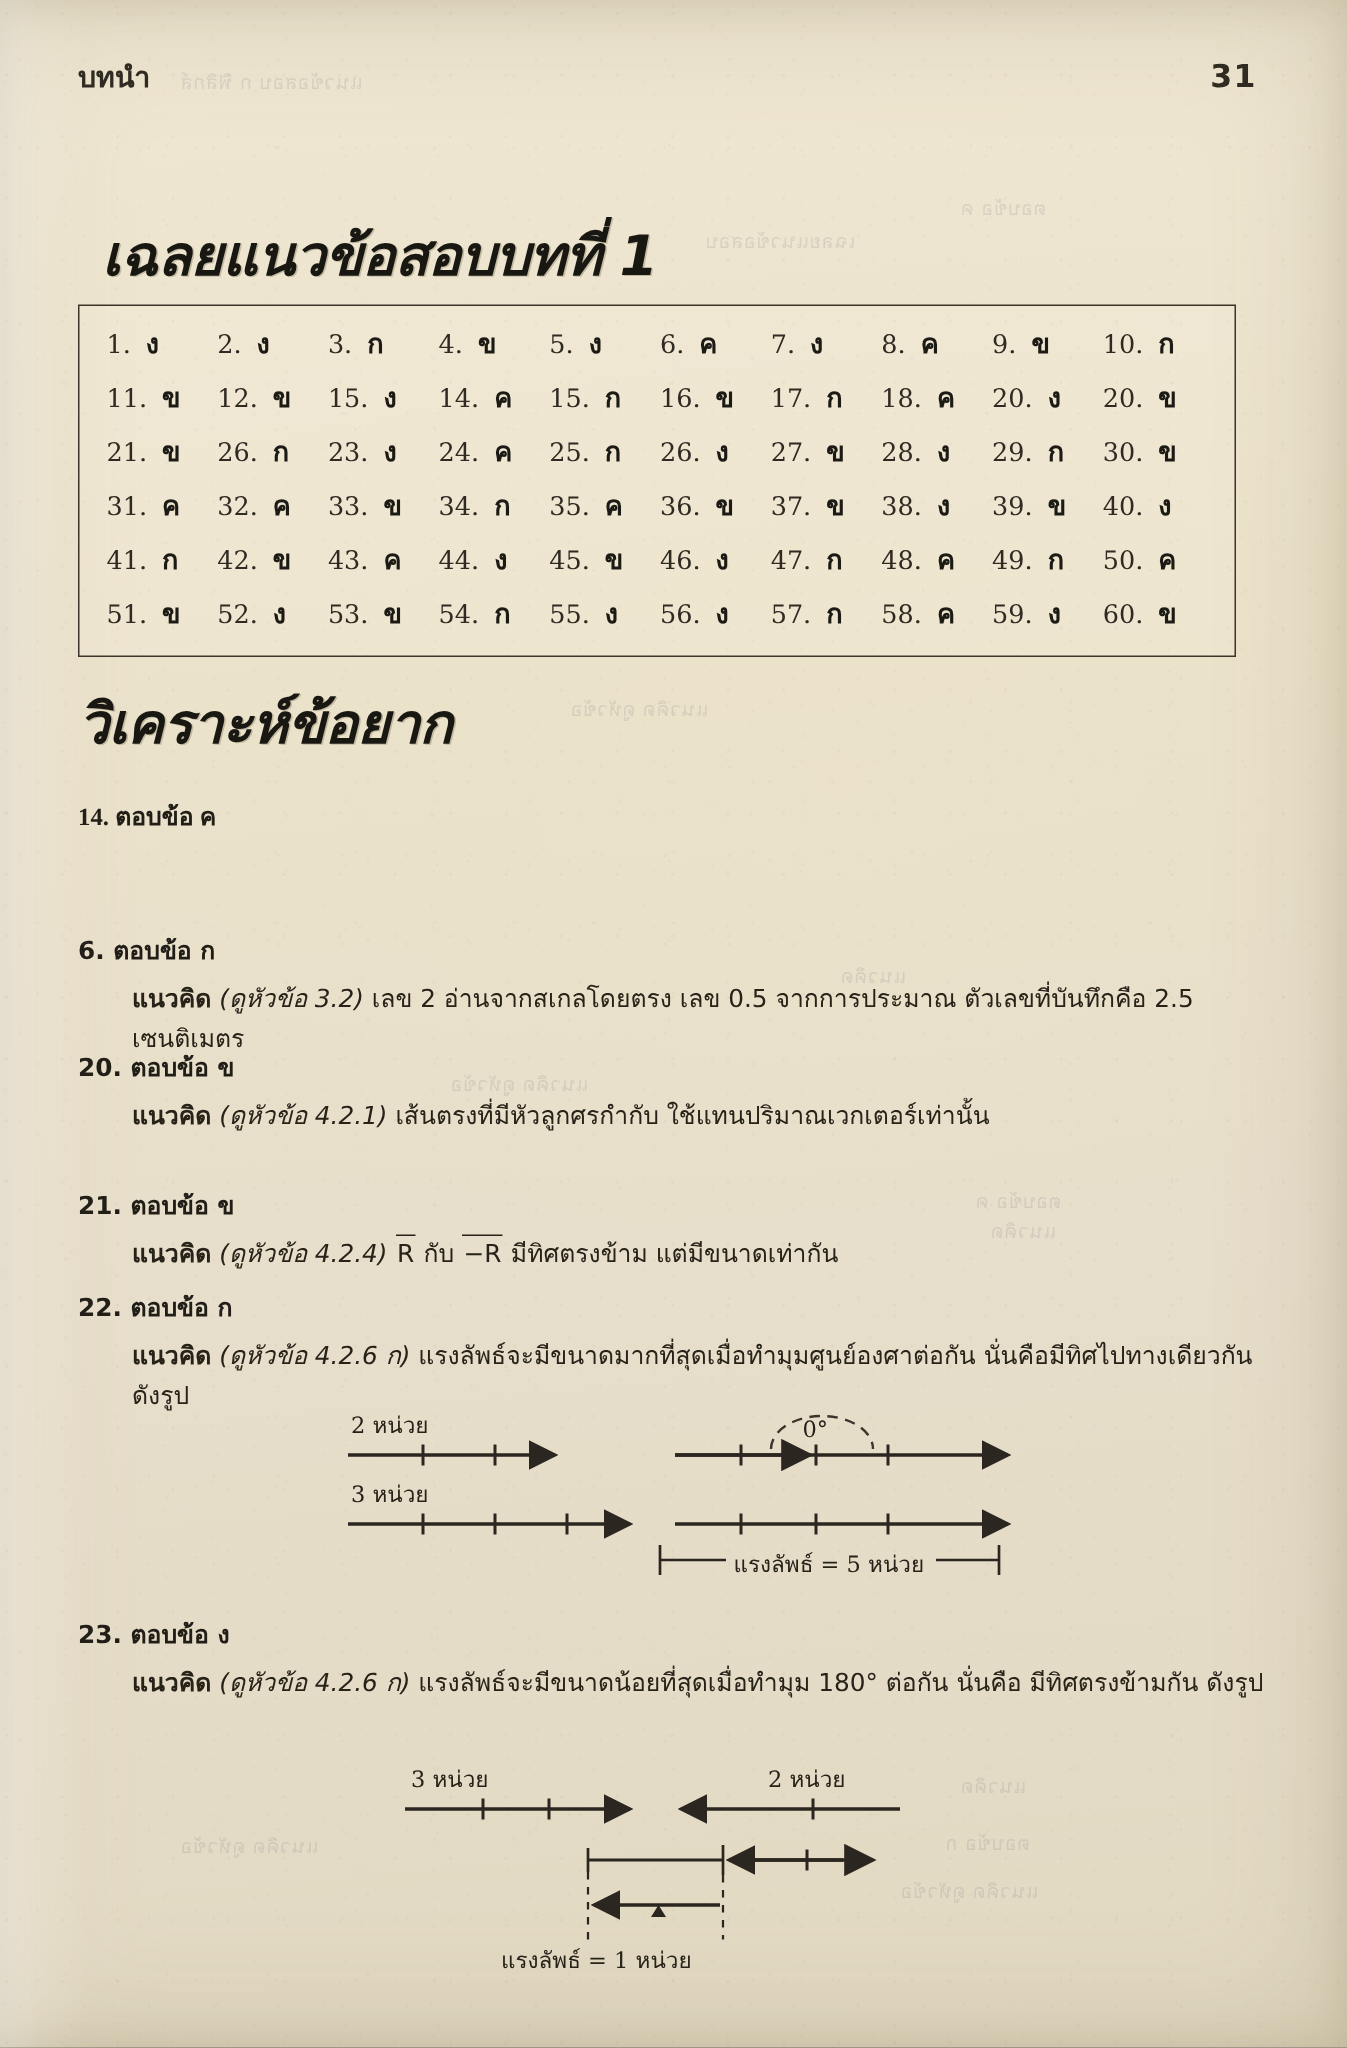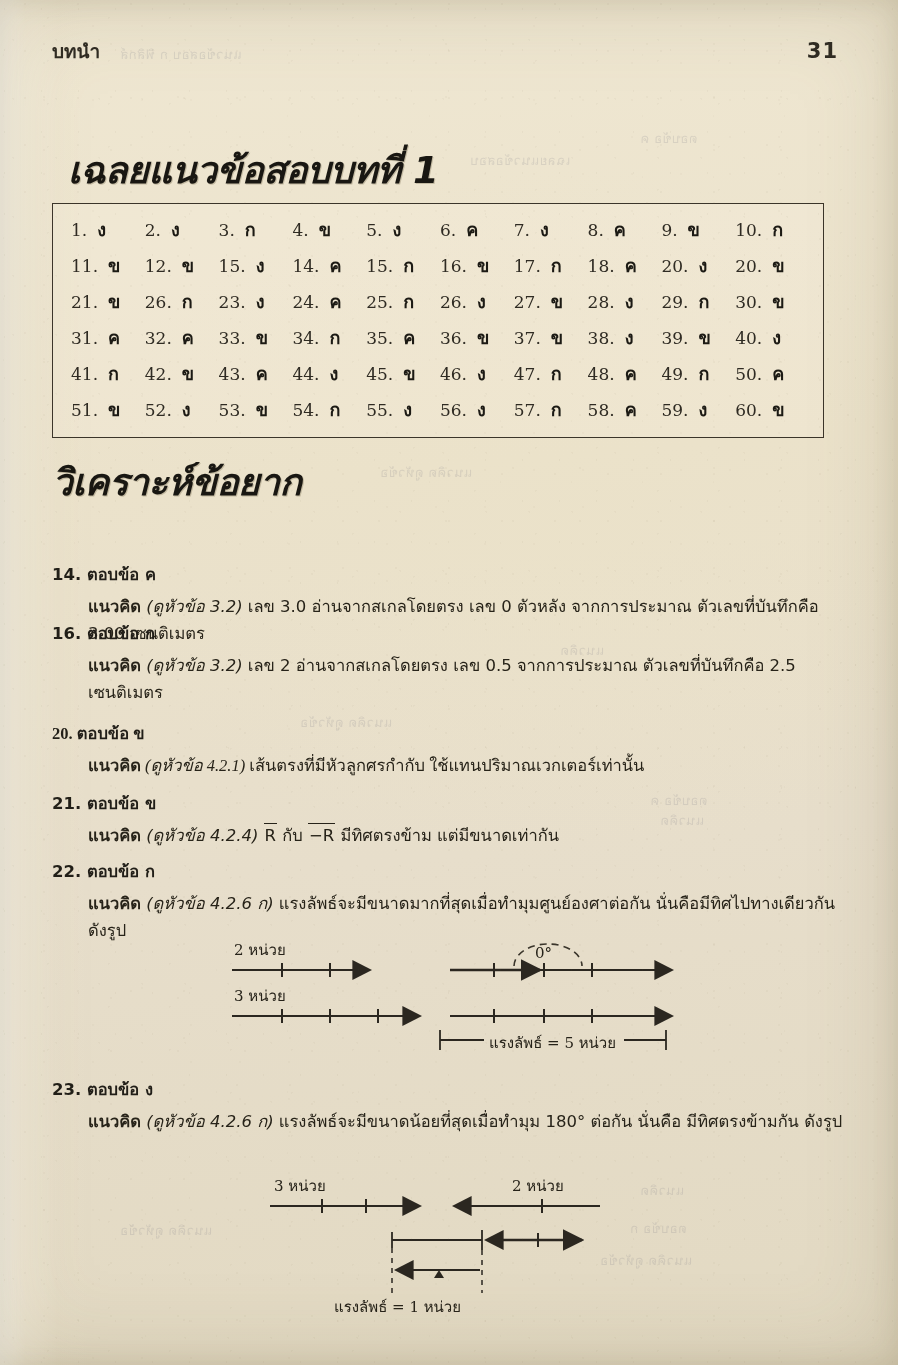--- a/index.html
+++ b/index.html
@@ -130,23 +130,23 @@
   .kw { font-weight: 700; }
   .ref { font-style: italic; }
   .vec { position: relative; display: inline-block; padding: 0 1px; }
   .vec::before {
     content: "";
     position: absolute;
     left: 0; right: 0; top: 0.04em;
     border-top: 1.4px solid #272319;
   }
 
-  #blk14 { top: 561px; }
+  #blk14 { top: 531px; font-family: Liberation Serif, serif; }
   #blk15 { top: 620px; }
-  #blk20 { top: 720px; font-family: Liberation Serif, serif; }
+  #blk20 { top: 698px; }
   #blk21 { top: 790px; }
   #blk22 { top: 858px; }
   #blk23 { top: 1076px; }
 
   
   .figure { position: absolute; }
   #fig22 { left: 52px; top: 930px; width: 800px; height: 130px; }
   #fig23 { left: 52px; top: 1160px; width: 800px; height: 165px; }
   .fig-label {
     position: absolute;
@@ -433,25 +433,24 @@
         </div>
         <div class="ans-cell">
           <span class="num">60.</span>
           <span class="ch">ข</span>
         </div>
       </div>
     </div>
 
   <div class="expl" id="blk14">
     <p class="item-head">14. ตอบข้อ ค</p>
-    <p class="item-body"><span class="kw">แนวคิด</span> <span class="ref">(ดูหัวข้อ 3.2)</span> <span>เลข 3.0 อ่านจากสเกลโดยตรง  เลข 0 ตัวหลัง จากการประมาณ  ตัวเลขที่บันทึกคือ 3.00 เซนติเมตร</span></p>
   </div>
 
   <div class="expl" id="blk15">
-    <p class="item-head">16. ตอบข้อ ก</p>
+    <p class="item-head">6. ตอบข้อ ก</p>
     <p class="item-body"><span class="kw">แนวคิด</span> <span class="ref">(ดูหัวข้อ 3.2)</span> <span>เลข 2 อ่านจากสเกลโดยตรง  เลข 0.5 จากการประมาณ  ตัวเลขที่บันทึกคือ 2.5 เซนติเมตร</span></p>
   </div>
 
   <div class="expl" id="blk20">
     <p class="item-head">20. ตอบข้อ ข</p>
     <p class="item-body"><span class="kw">แนวคิด</span> <span class="ref">(ดูหัวข้อ 4.2.1)</span> <span>เส้นตรงที่มีหัวลูกศรกำกับ ใช้แทนปริมาณเวกเตอร์เท่านั้น</span></p>
   </div>
 
   <div class="expl" id="blk21">
     <p class="item-head">21. ตอบข้อ ข</p>

